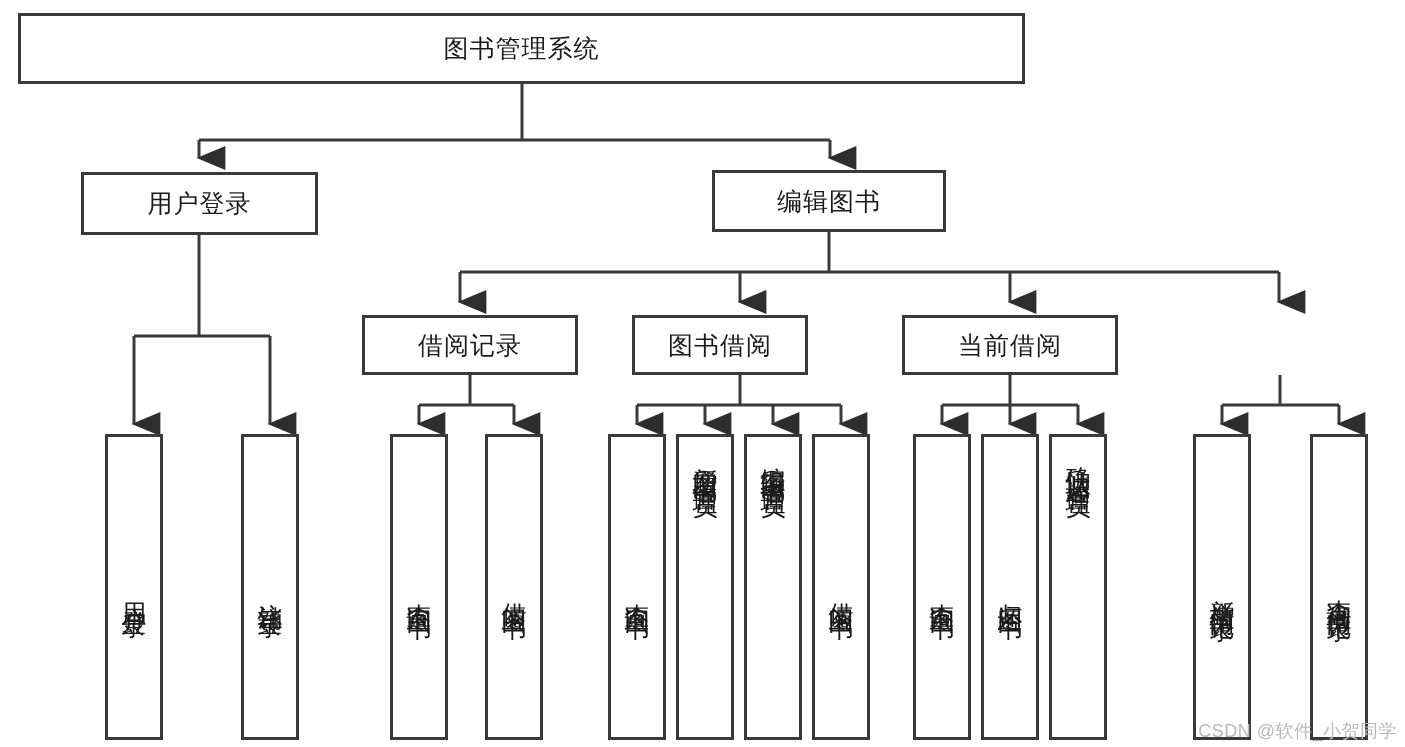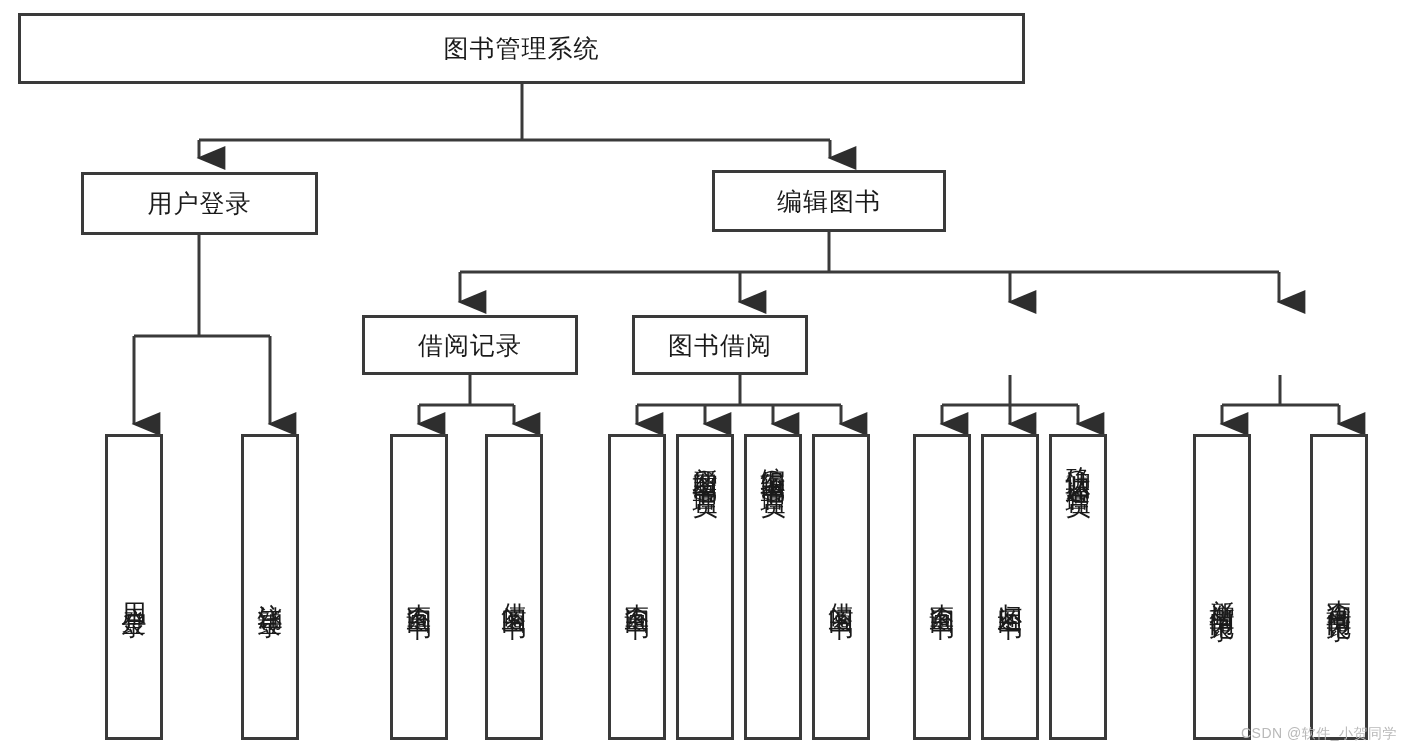--- a/index.html
+++ b/index.html
@@ -54,21 +54,21 @@
   .node.v.mid .vtext {
     margin-top: 78px;
   }
   .node.v.top .vtext {
     margin-top: 6px;
   }
   .watermark {
     position: absolute;
     right: 8px;
     bottom: 4px;
-    font-size: 14px;
+    font-size: 18px;
     color: #b9b9b9;
     letter-spacing: 0.5px;
     white-space: nowrap;
   }
 </style>
 </head>
 <body>
 
 <div id="diagram-root">
 
@@ -125,20 +125,21 @@
     </g>
   </svg>
 
   <div class="node h" style="left:18px; top:13px; width:1007px; height:71px;">图书管理系统</div>
 
   <div class="node h" style="left:81px; top:172px; width:237px; height:63px;">用户登录</div>
   <div class="node h" style="left:712px; top:170px; width:234px; height:62px;">编辑图书</div>
 
   <div class="node h" style="left:362px; top:315px; width:216px; height:60px;">借阅记录</div>
   <div class="node h" style="left:632px; top:315px; width:176px; height:60px;">图书借阅</div>
+  <div class="node h" style="left:902px; top:315px; width:216px; height:60px;">当前借阅</div>
 
   <div class="node v mid" style="left:105px; top:434px; width:58px; height:306px;">
     <span class="vtext" style="margin-top: 142px;">用户登录</span>
   </div>
   <div class="node v mid" style="left:241px; top:434px; width:58px; height:306px;">
     <span class="vtext" style="margin-top: 142px;">注销登录</span>
   </div>
 
   <div class="node v mid" style="left:390px; top:434px; width:58px; height:306px;">
     <span class="vtext" style="margin-top: 142px;">查询图书</span>

